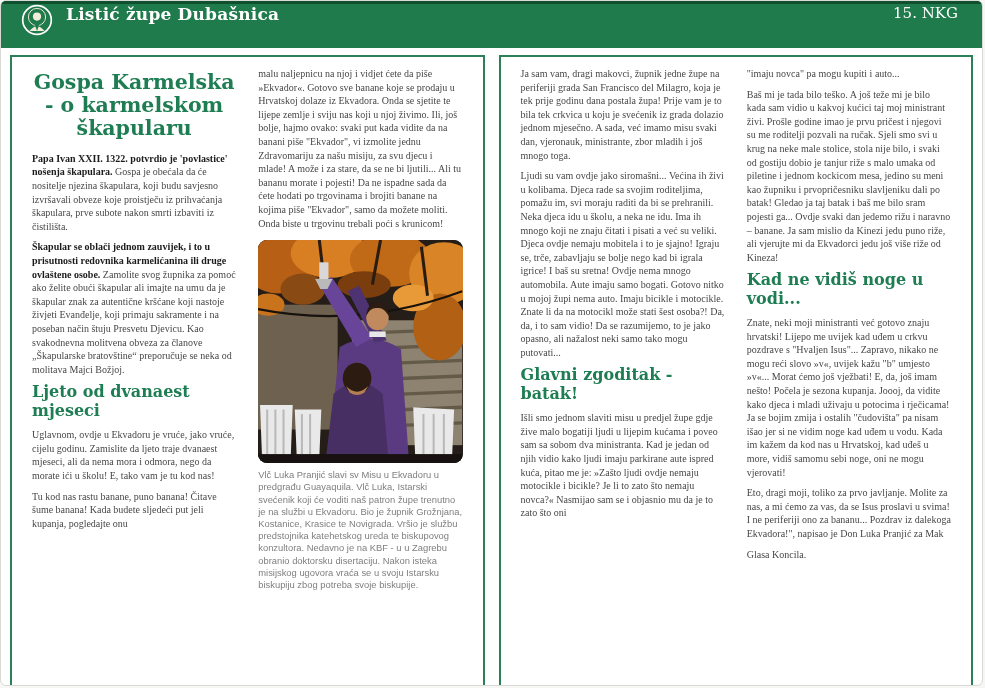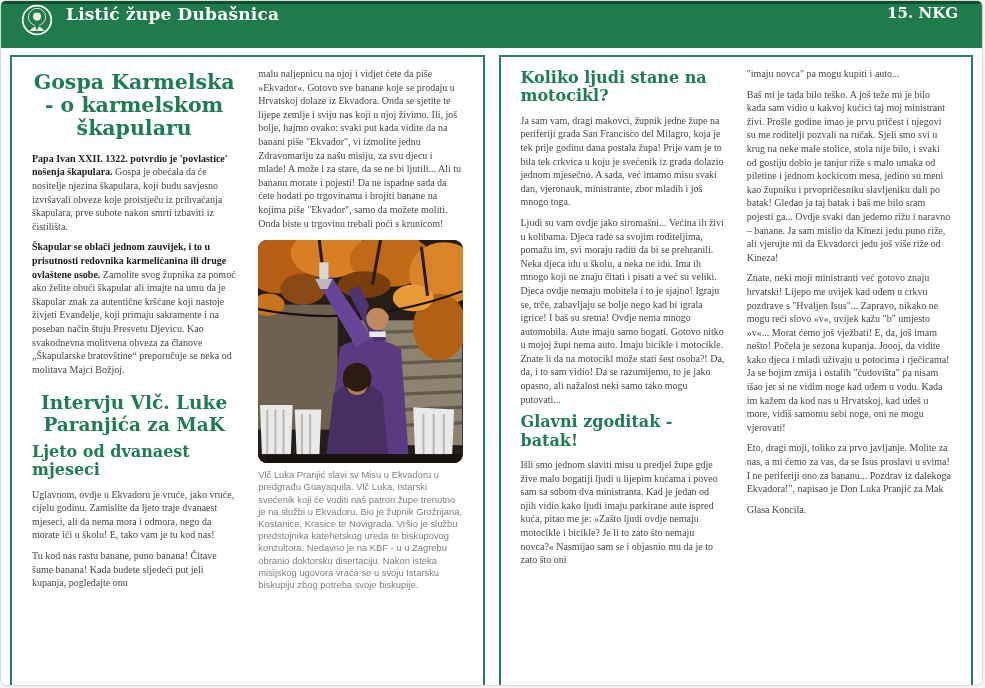--- a/index.html
+++ b/index.html
@@ -16,21 +16,21 @@
     height:44px;background:#1f7a4c;border-top:3px solid #11502e;
     display:flex;padding:0 24px 0 20px;gap:13px;
   }
   .logo{width:32px;height:32px;flex:0 0 auto;}
   .masthead-title{
     color:#ffffff;font-family:"DejaVu Serif","Liberation Serif",serif;
     font-weight:bold;font-size:17px;letter-spacing:.2px;margin-right:auto;
   }
   .masthead-page{
     color:#ffffff;font-family:"DejaVu Serif","Liberation Serif",serif;
-    font-weight:bold;font-size:15px;
+    font-weight:normal;font-size:15px;
   }
   
   .panels{display:flex;gap:14px;margin:7px 9px 0 9px;}
   .panel{
     flex:1;border:2px solid #2b8058;box-sizing:border-box;height:653px;
     padding:10px 20px;display:flex;gap:22px;overflow:hidden;background:#fff;
   }
   .col{flex:1;min-width:0;}
   
   .headline{
@@ -79,21 +79,20 @@
   </header>
 
   <div class="panels">
 
     <section class="panel">
 
       <div class="col">
         <h1 class="headline">Gospa Karmelska - o karmelskom škapularu</h1>
         <p class="body-p"><strong>Papa Ivan XXII. 1322. potvrdio je 'povlastice' nošenja škapulara.</strong> <span>Gospa je obećala da će nositelje njezina škapulara, koji budu savjesno izvršavali obveze koje proistječu iz prihvaćanja škapulara, prve subote nakon smrti izbaviti iz čistilišta.</span></p>
         <p class="body-p"><strong>Škapular se oblači jednom zauvijek, i to u prisutnosti redovnika karmelićanina ili druge ovlaštene osobe.</strong> <span>Zamolite svog župnika za pomoć ako želite obući škapular ali imajte na umu da je škapular znak za autentične kršćane koji nastoje živjeti Evanđelje, koji primaju sakramente i na poseban način štuju Presvetu Djevicu. Kao svakodnevna molitvena obveza za članove „Škapularske bratovštine“ preporučuje se neka od molitava Majci Božjoj.</span></p>
-        <h2 class="headline2">Intervju Vlč. Luke Paranjića za MaK</h2>
         <h3 class="subhead">Ljeto od dvanaest mjeseci</h3>
         <p class="body-p">Uglavnom, ovdje u Ekvadoru je vruće, jako vruće, cijelu godinu. Zamislite da ljeto traje dvanaest mjeseci, ali da nema mora i odmora, nego da morate ići u školu! E, tako vam je tu kod nas!</p>
         <p class="body-p">Tu kod nas rastu banane, puno banana! Čitave šume banana! Kada budete sljedeći put jeli kupanja, pogledajte onu</p>
       </div>
 
       <div class="col">
         <p class="body-p">malu naljepnicu na njoj i vidjet ćete da piše »Ekvador«. Gotovo sve banane koje se prodaju u Hrvatskoj dolaze iz Ekvadora. Onda se sjetite te lijepe zemlje i sviju nas koji u njoj živimo. Ili, još bolje, hajmo ovako: svaki put kada vidite da na banani piše "Ekvador", vi izmolite jednu Zdravomariju za našu misiju, za svu djecu i mlade! A može i za stare, da se ne bi ljutili... Ali tu bananu morate i pojesti! Da ne ispadne sada da ćete hodati po trgovinama i brojiti banane na kojima piše "Ekvador", samo da možete moliti. Onda biste u trgovinu trebali poći s krunicom!</p>
         <div class="photo">
           <svg viewBox="0 0 200 200" preserveAspectRatio="none">
             <rect width="200" height="200" fill="#241d18"></rect>
@@ -156,30 +155,30 @@
             <rect y="192" width="200" height="8" fill="#171210"></rect>
           </svg>
         </div>
         <p class="caption">Vlč Luka Pranjić slavi sv Misu u Ekvadoru u predgrađu Guayaquila. Vlč Luka, Istarski svećenik koji će voditi naš patron župe trenutno je na službi u Ekvadoru. Bio je župnik Grožnjana, Kostanice, Krasice te Novigrada. Vršio je službu predstojnika katehetskog ureda te biskupovog konzultora. Nedavno je na KBF - u u Zagrebu obranio doktorsku disertaciju. Nakon isteka misijskog ugovora vraća se u svoju Istarsku biskupiju zbog potreba svoje biskupije.</p>
       </div>
     </section>
 
     <section class="panel">
 
       <div class="col">
-        <h3 class="subhead">Koliko ljudi stane na motocikl?</h3>
         <p class="body-p">Ja sam vam, dragi makovci, župnik jedne župe na periferiji grada San Francisco del Milagro, koja je tek prije godinu dana postala župa! Prije vam je to bila tek crkvica u koju je svećenik iz grada dolazio jednom mjesečno. A sada, već imamo misu svaki dan, vjeronauk, ministrante, zbor mladih i još mnogo toga.</p>
         <p class="body-p">Ljudi su vam ovdje jako siromašni... Većina ih živi u kolibama. Djeca rade sa svojim roditeljima, pomažu im, svi moraju raditi da bi se prehranili. Neka djeca idu u školu, a neka ne idu. Ima ih mnogo koji ne znaju čitati i pisati a već su veliki. Djeca ovdje nemaju mobitela i to je sjajno! Igraju se, trče, zabavljaju se bolje nego kad bi igrala igrice! I baš su sretna! Ovdje nema mnogo automobila. Aute imaju samo bogati. Gotovo nitko u mojoj župi nema auto. Imaju bicikle i motocikle. Znate li da na motocikl može stati šest osoba?! Da, da, i to sam vidio! Da se razumijemo, to je jako opasno, ali nažalost neki samo tako mogu putovati...</p>
         <h3 class="subhead">Glavni zgoditak - batak!</h3>
         <p class="body-p">Išli smo jednom slaviti misu u predjel župe gdje žive malo bogatiji ljudi u lijepim kućama i poveo sam sa sobom dva ministranta. Kad je jedan od njih vidio kako ljudi imaju parkirane aute ispred kuća, pitao me je: »Zašto ljudi ovdje nemaju motocikle i bicikle? Je li to zato što nemaju novca?« Nasmijao sam se i objasnio mu da je to zato što oni</p>
       </div>
 
       <div class="col">
         <p class="body-p">"imaju novca" pa mogu kupiti i auto...</p>
         <p class="body-p">Baš mi je tada bilo teško. A još teže mi je bilo kada sam vidio u kakvoj kućici taj moj ministrant živi. Prošle godine imao je prvu pričest i njegovi su me roditelji pozvali na ručak. Sjeli smo svi u krug na neke male stolice, stola nije bilo, i svaki od gostiju dobio je tanjur riže s malo umaka od piletine i jednom kockicom mesa, jedino su meni kao župniku i prvopričesniku slavljeniku dali po batak! Gledao ja taj batak i baš me bilo sram pojesti ga... Ovdje svaki dan jedemo rižu i naravno – banane. Ja sam mislio da Kinezi jedu puno riže, ali vjerujte mi da Ekvadorci jedu još više riže od Kineza!</p>
+        <h3 class="subhead">Kad ne vidiš noge u vodi...</h3>
         <p class="body-p">Znate, neki moji ministranti već gotovo znaju hrvatski! Lijepo me uvijek kad uđem u crkvu pozdrave s "Hvaljen Isus"... Zapravo, nikako ne mogu reći slovo »v«, uvijek kažu "b" umjesto »v«... Morat ćemo još vježbati! E, da, još imam nešto! Počela je sezona kupanja. Joooj, da vidite kako djeca i mladi uživaju u potocima i rječicama! Ja se bojim zmija i ostalih "čudovišta" pa nisam išao jer si ne vidim noge kad uđem u vodu. Kada im kažem da kod nas u Hrvatskoj, kad uđeš u more, vidiš samomu sebi noge, oni ne mogu vjerovati!</p>
         <p class="body-p">Eto, dragi moji, toliko za prvo javljanje. Molite za nas, a mi ćemo za vas, da se Isus proslavi u svima! I ne periferiji ono za bananu... Pozdrav iz dalekoga Ekvadora!", napisao je Don Luka Pranjić za Mak</p>
         <p class="body-p">Glasa Koncila.</p>
       </div>
     </section>
 
   </div>
 </div>
 
 </body></html>

